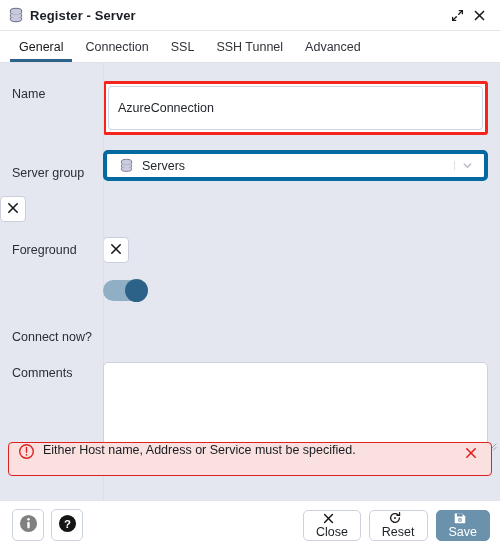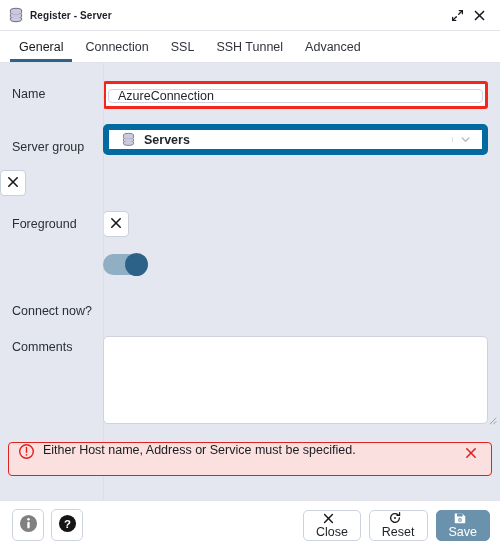--- a/index.html
+++ b/index.html
@@ -17,21 +17,21 @@
   
   .titlebar {
     height: 31px; flex: 0 0 31px;
     display: flex; align-items: center;
     padding: 0 10px 0 8px;
     background: #ffffff;
     border-bottom: 1px solid #e3e5ea;
   }
   .title-icon { width: 16px; height: 16px; margin-right: 6px; flex: 0 0 16px;
                 display: block; }
-  .title-text { font-size: 10px; font-weight: bold; color: #1b1f24;
+  .title-text { font-size: 13px; font-weight: bold; color: #1b1f24;
                 letter-spacing: .1px; text-align: center; }
   .title-spacer { flex: 1 1 auto; }
   .title-btn { width: 22px; height: 22px; display: flex; align-items: center;
                justify-content: center; cursor: pointer; color: #1b1f24; }
   .title-btn svg { display: block; }
 
   
   .tabbar {
     height: 32px; flex: 0 0 32px;
     display: flex; align-items: stretch;
@@ -73,39 +73,39 @@
   
   .row-name { padding-top: 18px; }
   .row-name .label-col { padding-top: 6px; }
   .focus-ring {
     border: 3px solid #f5251b;
     border-radius: 3px;
     padding: 2px;
     background: #ffffff;
   }
   .text-input {
-    width: 100%; height: 14px;
+    width: 100%; height: 44px;
     border: 1px solid #cfd4e0; border-radius: 4px;
     background: #ffffff;
     font-family: "Liberation Sans", sans-serif;
     font-size: 12.5px; color: #23272d;
     padding: 0 9px;
     outline: none;
   }
 
   
   .row-group { padding-top: 15px; }
   .row-group .label-col { padding-top: 8px; margin-top: 8px; }
   .select {
     width: 100%; height: 31px;
-    border: 6px solid #0369a1; border-radius: 5px;
+    border: 4px solid #0369a1; border-radius: 5px;
     background: #ffffff;
     display: flex; align-items: center;
     padding-left: 12px;
-    cursor: pointer; position: relative; font-weight: bold;
+    cursor: pointer; position: relative;
   }
   .select-icon { width: 15px; height: 15px; margin-right: 8px; flex: 0 0 15px; }
   .select-value { font-size: 12.5px; color: #23272d; }
   .select-sep {
     position: absolute; right: 29px; top: 7px; bottom: 7px;
     width: 1px; background: #dcdfe6;
   }
   .select-arrow {
     position: absolute; right: 8px; top: 0; bottom: 0;
     width: 18px; display: flex; align-items: center; justify-content: center;

